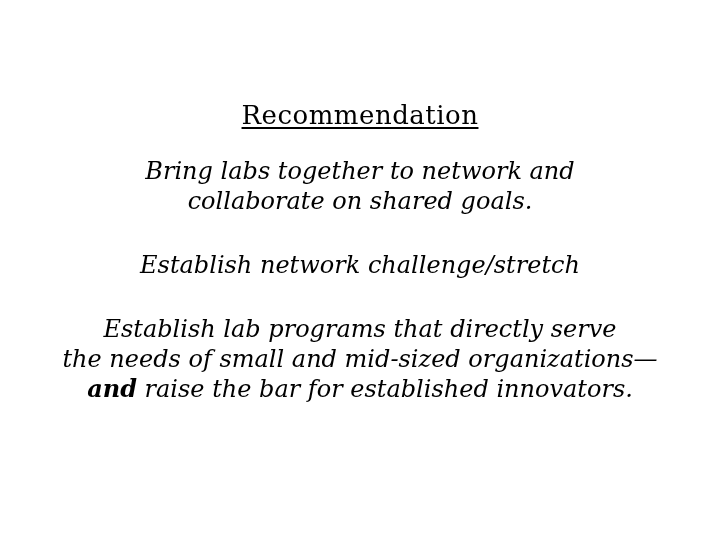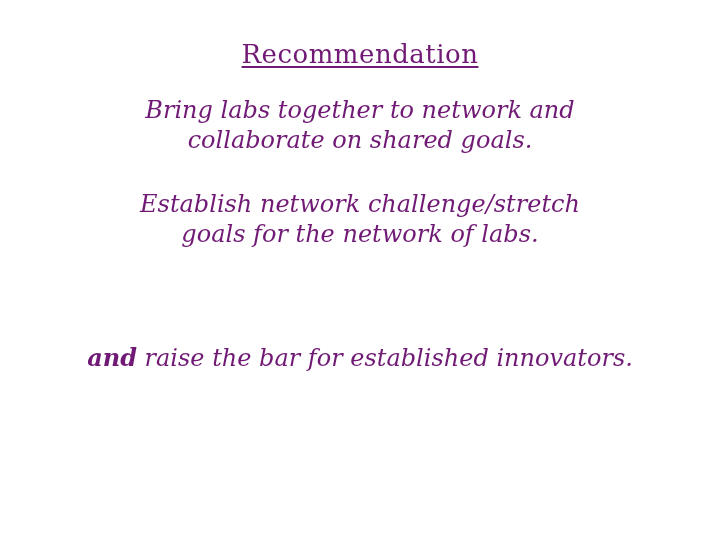--- a/index.html
+++ b/index.html
@@ -5,24 +5,24 @@
   html, body {
     margin: 0;
     padding: 0;
     background: #ffffff;
   }
   .slide {
     position: relative;
     width: 720px;
     height: 540px;
     background: #ffffff;
-    color: #701a75;
+    color: #000000;
     font-family: "DejaVu Serif", "Liberation Serif", serif;
     box-sizing: border-box;
-    padding-top: 39px;
+    padding-top: 100px;
     overflow: hidden;
   }
   .title {
     text-align: center;
     font-size: 26px;
     font-weight: normal;
     text-decoration: underline;
     text-underline-offset: 3px;
     margin: 0 0 26px 0;
     letter-spacing: 0.5px;
@@ -47,22 +47,21 @@
 
   <h1 class="title">Recommendation</h1>
 
   <div class="para">
     <span>Bring labs together to network and</span><br>
     <span>collaborate on shared goals.</span>
   </div>
 
   <div class="para">
     <span>Establish network challenge/stretch</span><br>
-    <span>goals for the network of labs.</span>
   </div>
 
   <div class="para">
-    <br>
-    <br>
+    <span>Establish lab programs that directly serve</span><br>
+    <span>the needs of small and mid-sized organizations—</span><br>
     <strong>and</strong><span> raise the bar for established innovators.</span>
   </div>
 
 </div>
 
 </body></html>

